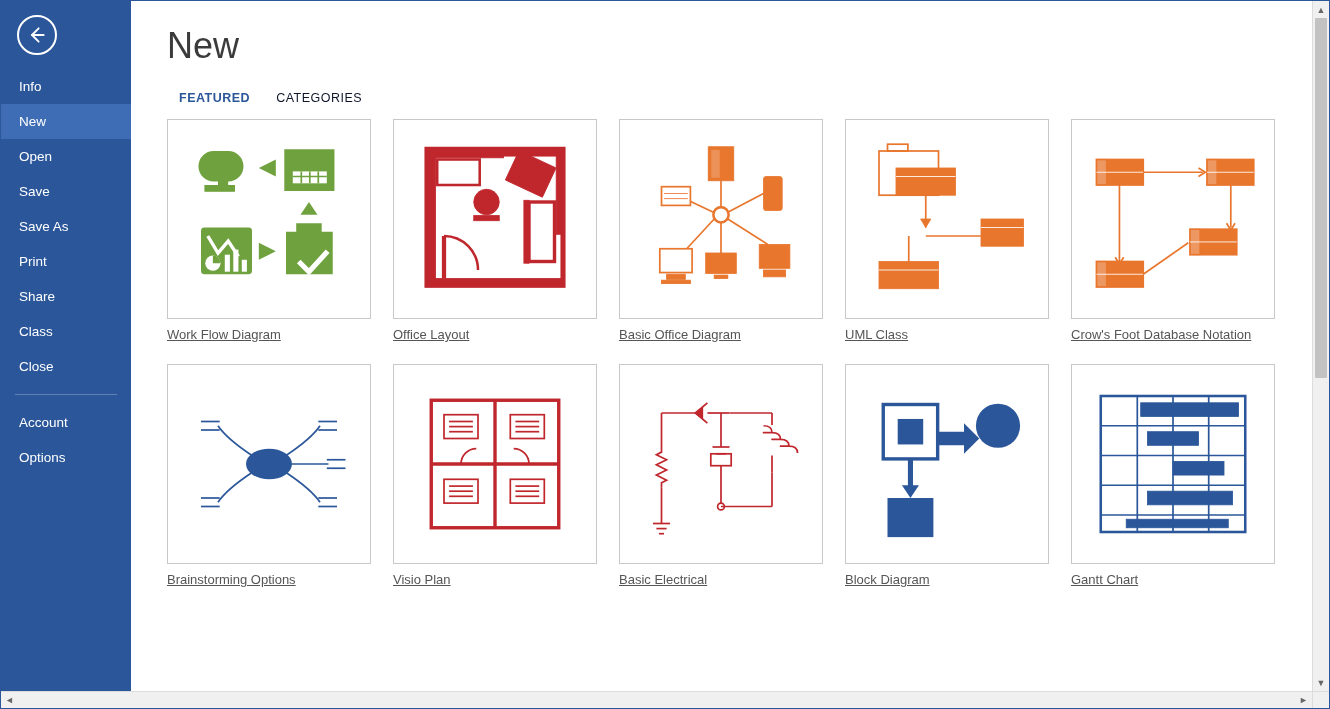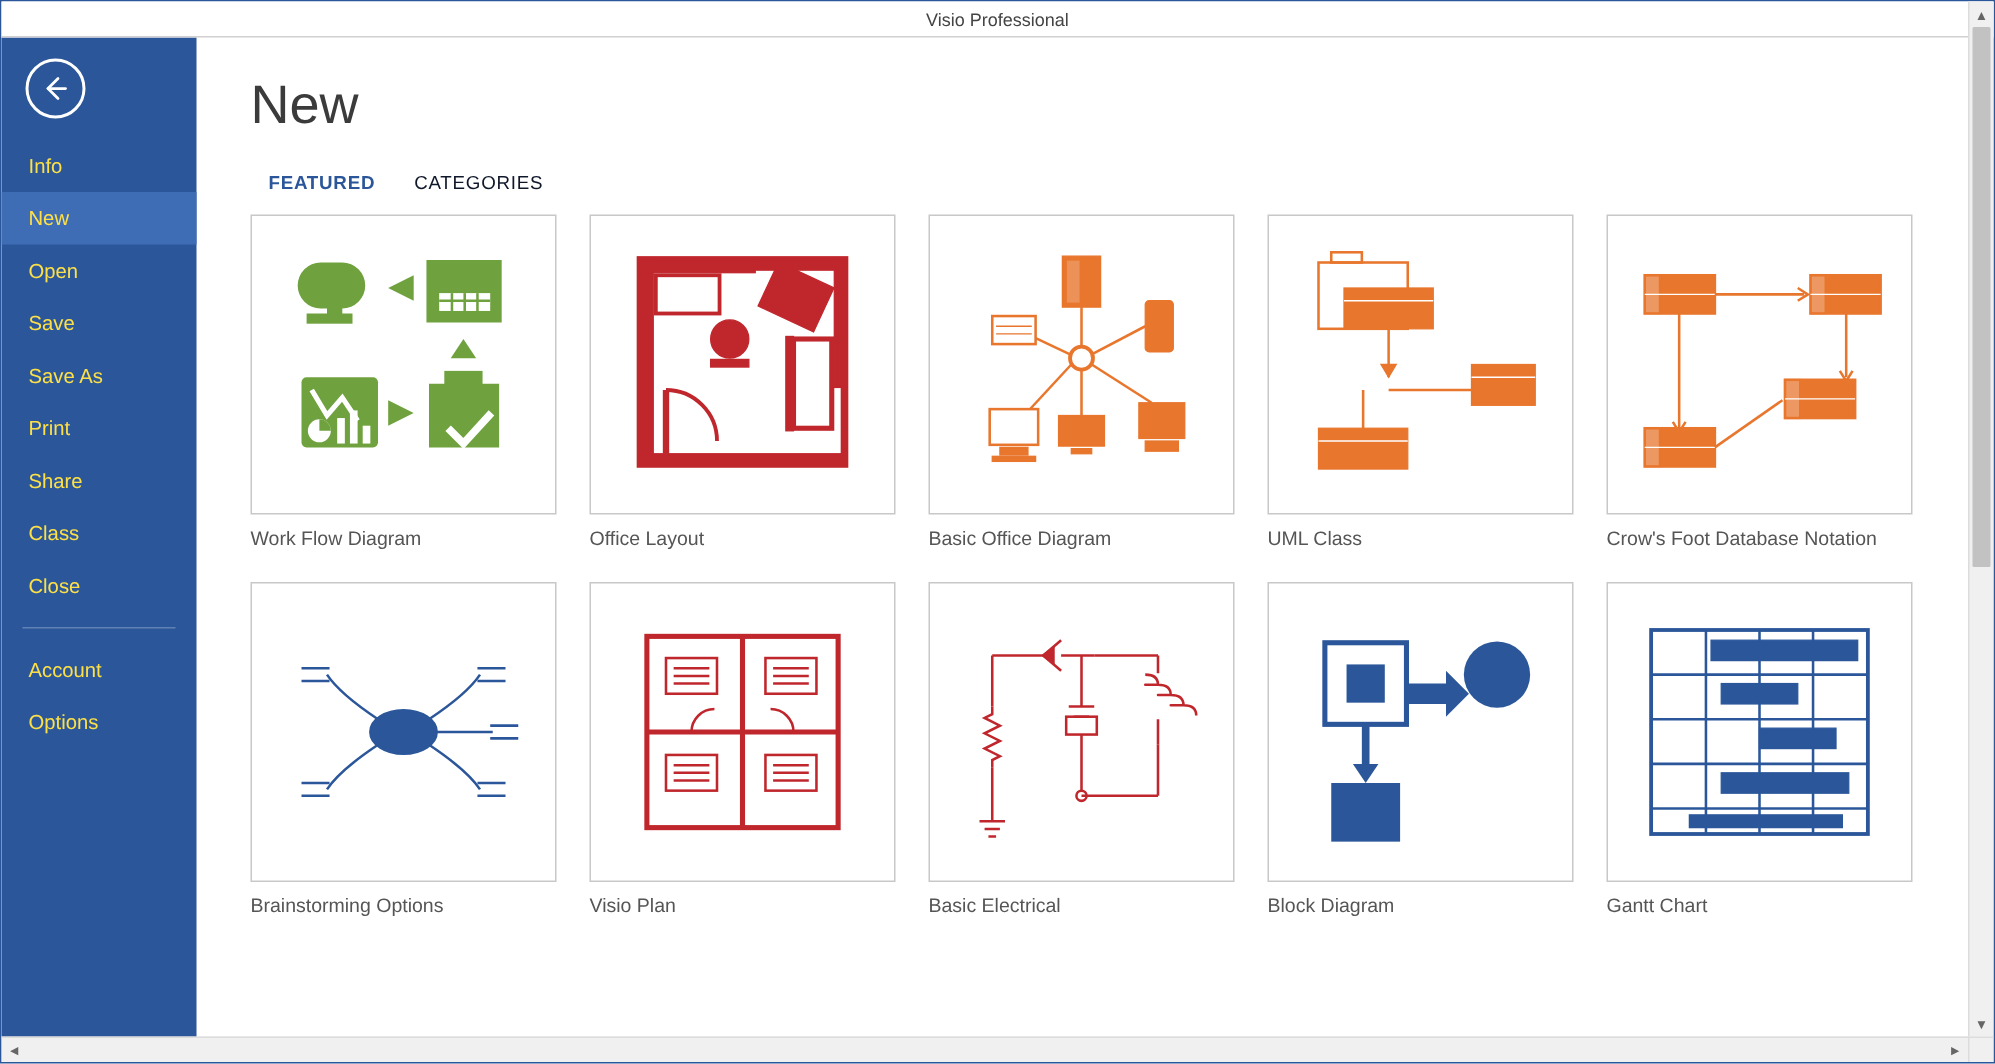--- a/index.html
+++ b/index.html
@@ -51,21 +51,21 @@
     display: flex;
     align-items: center;
     justify-content: center;
     cursor: pointer;
   }
   .back-btn svg { width: 20px; height: 20px; }
   .side-item {
     padding: 10px 18px;
     font-size: 13.5px;
     cursor: pointer;
-    color: #fde047;
+    color: #ffffff;
   }
   .side-item.selected {
     background: #3e6db5;
   }
   .side-sep {
     height: 1px;
     background: rgba(255,255,255,0.25);
     margin: 10px 14px;
   }
   .main {
@@ -107,20 +107,21 @@
     display: flex;
     align-items: center;
     justify-content: center;
     padding: 14px;
   }
   .thumb svg { width: 100%; height: 100%; }
   .card-label {
     margin-top: 8px;
     font-size: 13px;
     color: #555;
+    text-decoration: underline;
   }
   
   .vscroll {
     position: absolute;
     right: 0; top: 0; bottom: 17px;
     width: 17px;
     background: #f0f0f0;
     border-left: 1px solid #dcdcdc;
     display: flex;
     flex-direction: column;
@@ -146,23 +147,20 @@
     position:absolute; right:0; bottom:0; width:17px; height:17px;
     background:#f0f0f0;
     border-left:1px solid #dcdcdc; border-top:1px solid #dcdcdc;
   }
 </style>
 </head>
 <body>
 
 <div class="app">
 
-  <div class="titlebar">
-    <span>Visio Professional</span>
-  </div>
 
   <div class="body">
 
     <div class="sidebar">
       <div class="back-btn">
         <svg viewBox="0 0 24 24">
           <path d="M14 4 L6 12 L14 20" stroke="#fff" stroke-width="2.2" fill="none" stroke-linecap="round" stroke-linejoin="round"></path>
           <line x1="6" y1="12" x2="20" y2="12" stroke="#fff" stroke-width="2.2" stroke-linecap="round"></line>
         </svg>
       </div>

